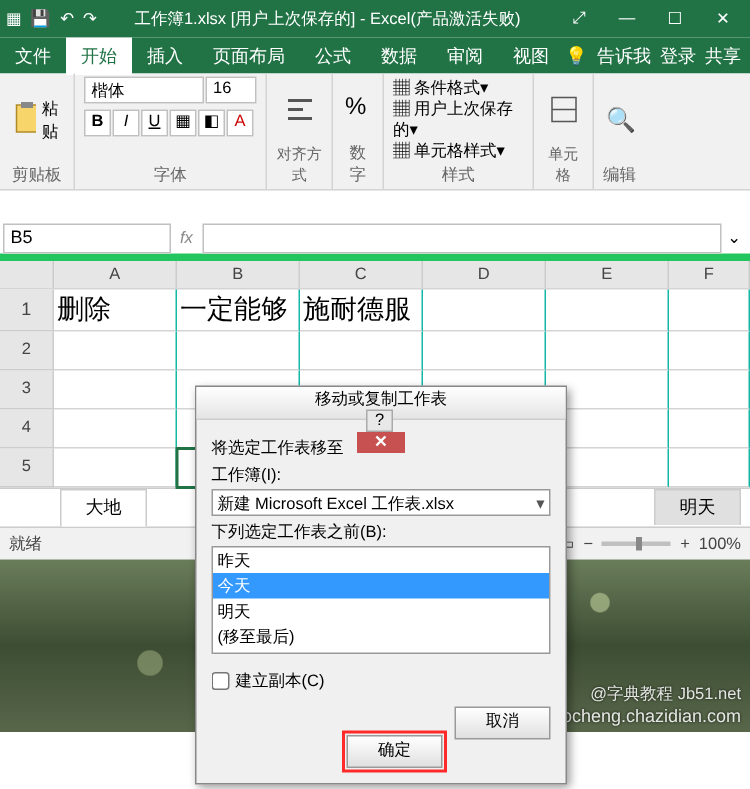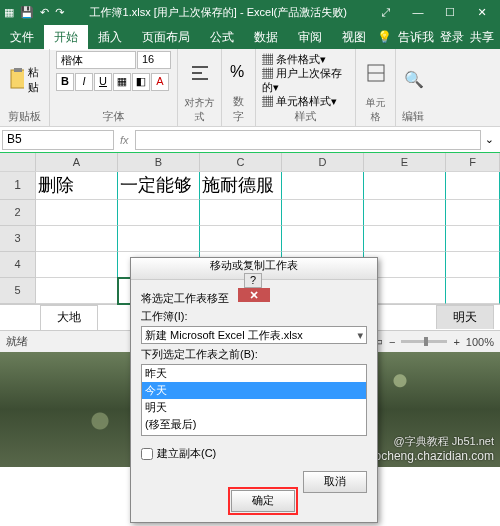--- a/index.html
+++ b/index.html
@@ -25,21 +25,21 @@
 .font-name { border: 1px solid #c0c0c0; background: #fff; padding: 1px 4px; width: 80px; height: 18px; }
 .font-size { border: 1px solid #c0c0c0; background: #fff; padding: 1px 4px; width: 34px; height: 18px; }
 .font-btns { display: flex; gap: 1px; }
 .fbtn { width: 18px; height: 18px; background: #fff; border: 1px solid #c0c0c0; text-align: center; line-height: 15px; }
 
 .bigbtn { text-align: center; padding: 2px; }
 .bigbtn svg { display: block; margin: 0 auto 1px; }
 
 .styles-list { font-size: 11px; line-height: 14px; }
 
-.namebox-row { height: 26px; border-bottom: 1px solid #22c55e; display: flex; align-items: center; padding: 2px; }
+.namebox-row { height: 26px; border-bottom: 5px solid #22c55e; display: flex; align-items: center; padding: 2px; margin-top: 21px; }
 .namebox { border: 1px solid #c0c0c0; background: #fff; width: 112px; height: 20px; padding: 1px 4px; font-size: 12px; }
 .fx-label { padding: 0 6px; color: #888; font-style: italic; }
 .fx-input { border: 1px solid #c0c0c0; background: #fff; flex: 1; height: 20px; }
 
 .grid { position: relative; }
 .colhdr { display: flex; border-bottom: 1px solid #d4d4d4; }
 .corner { width: 36px; height: 18px; background: #e6e6e6; border-right: 1px solid #ccc; }
 .colh { height: 18px; background: #e6e6e6; border-right: 1px solid #ccc; text-align: center; line-height: 18px; color: #444; }
 .colh.A { width: 82px; } .colh.B { width: 82px; } .colh.C { width: 82px; } .colh.D { width: 82px; } .colh.E { width: 82px; } .colh.F { width: 54px; }
 .row { display: flex; }

